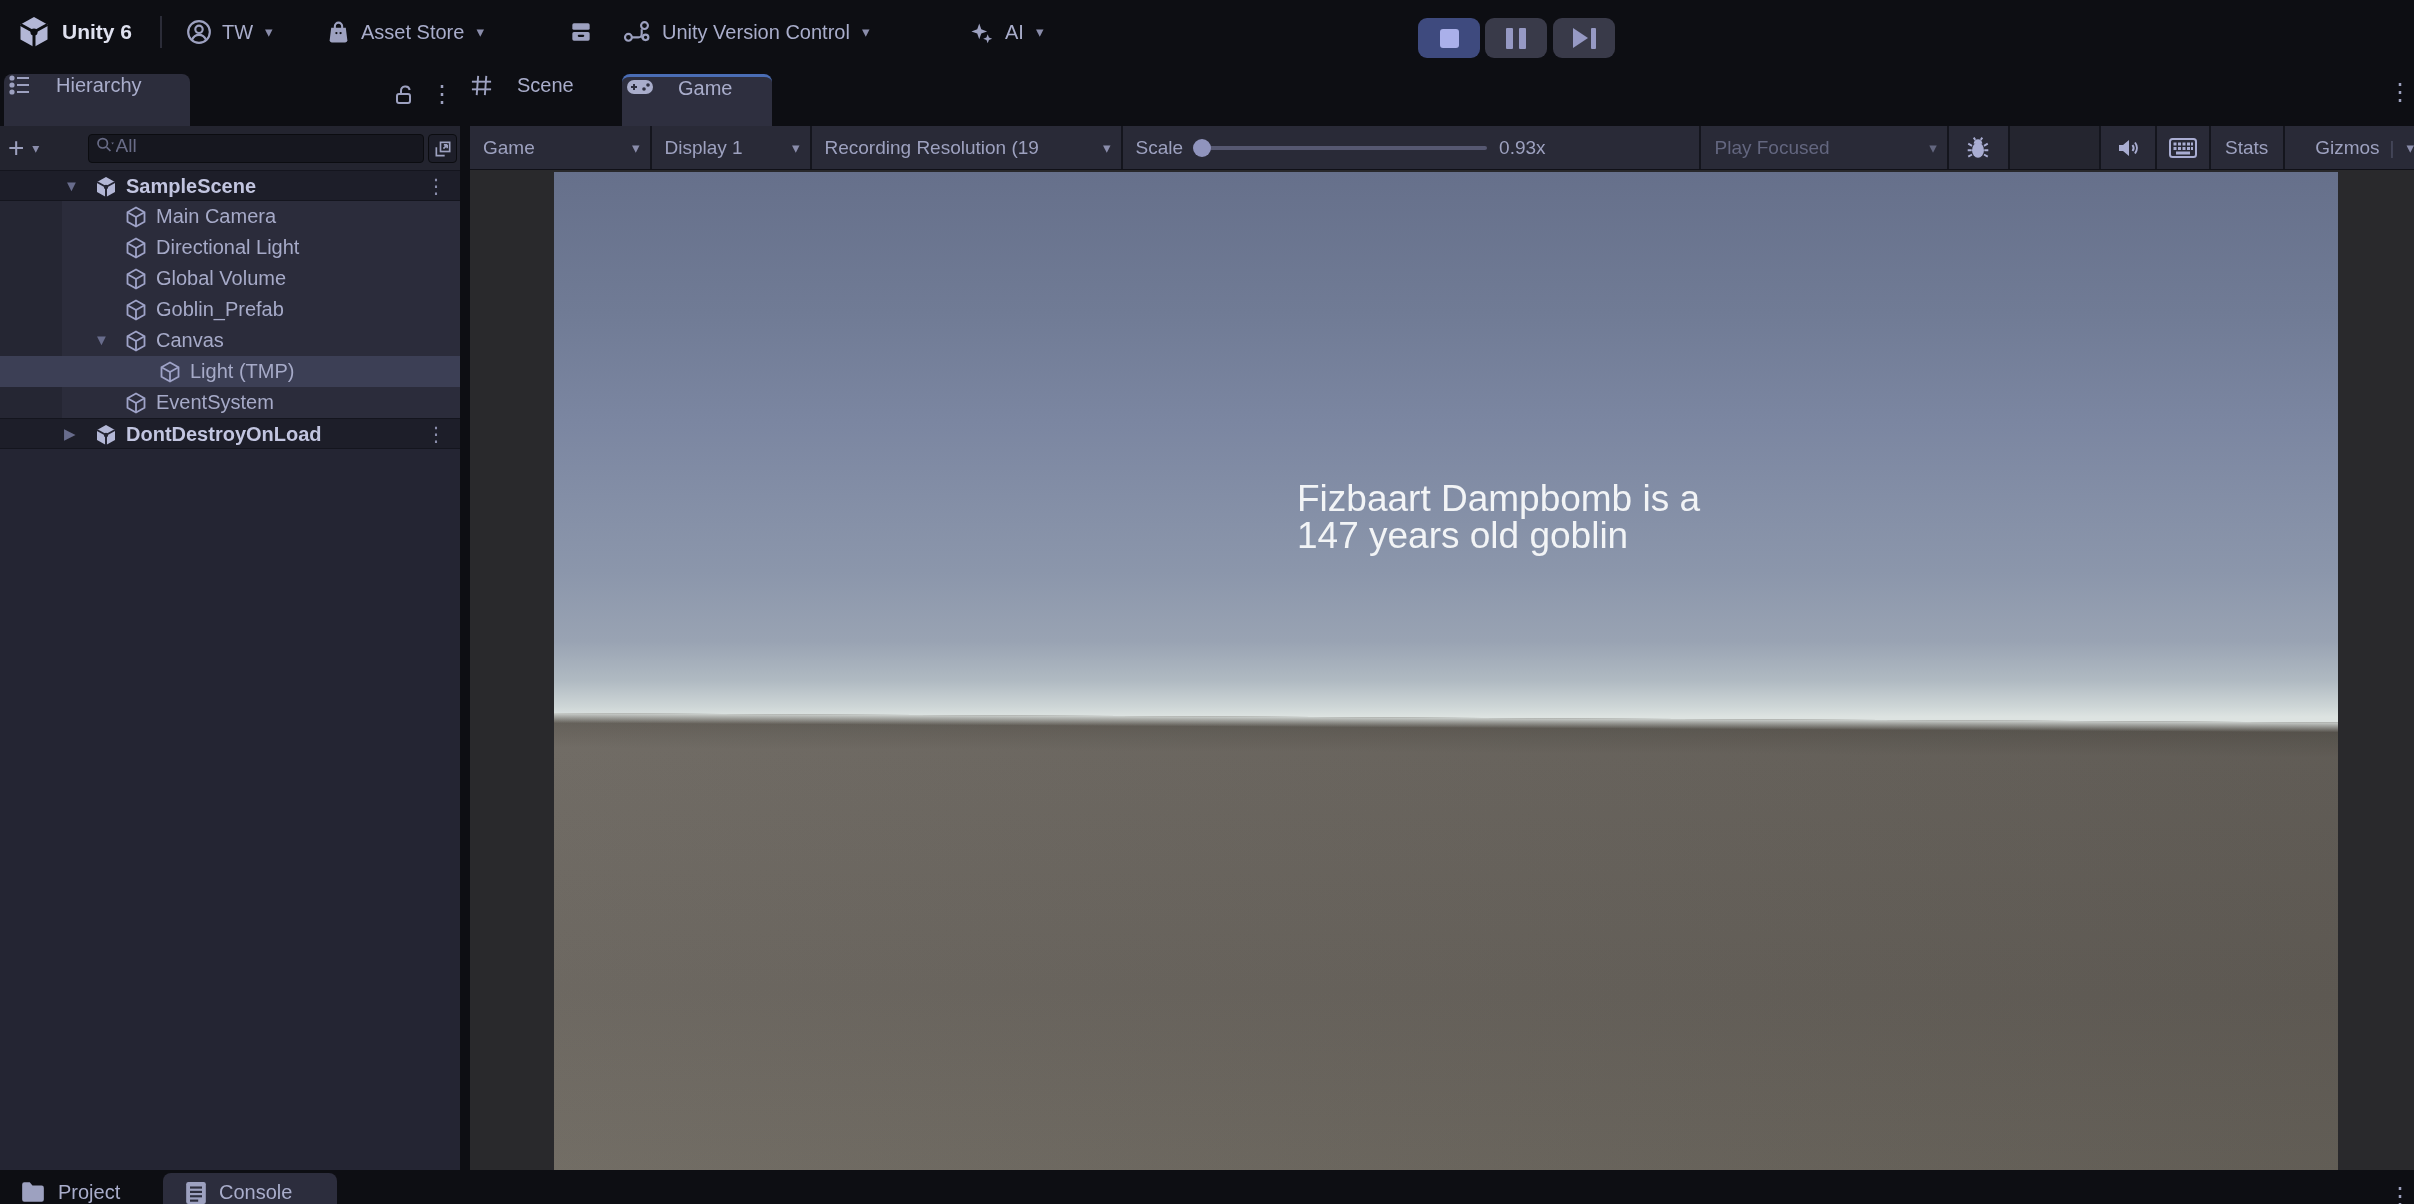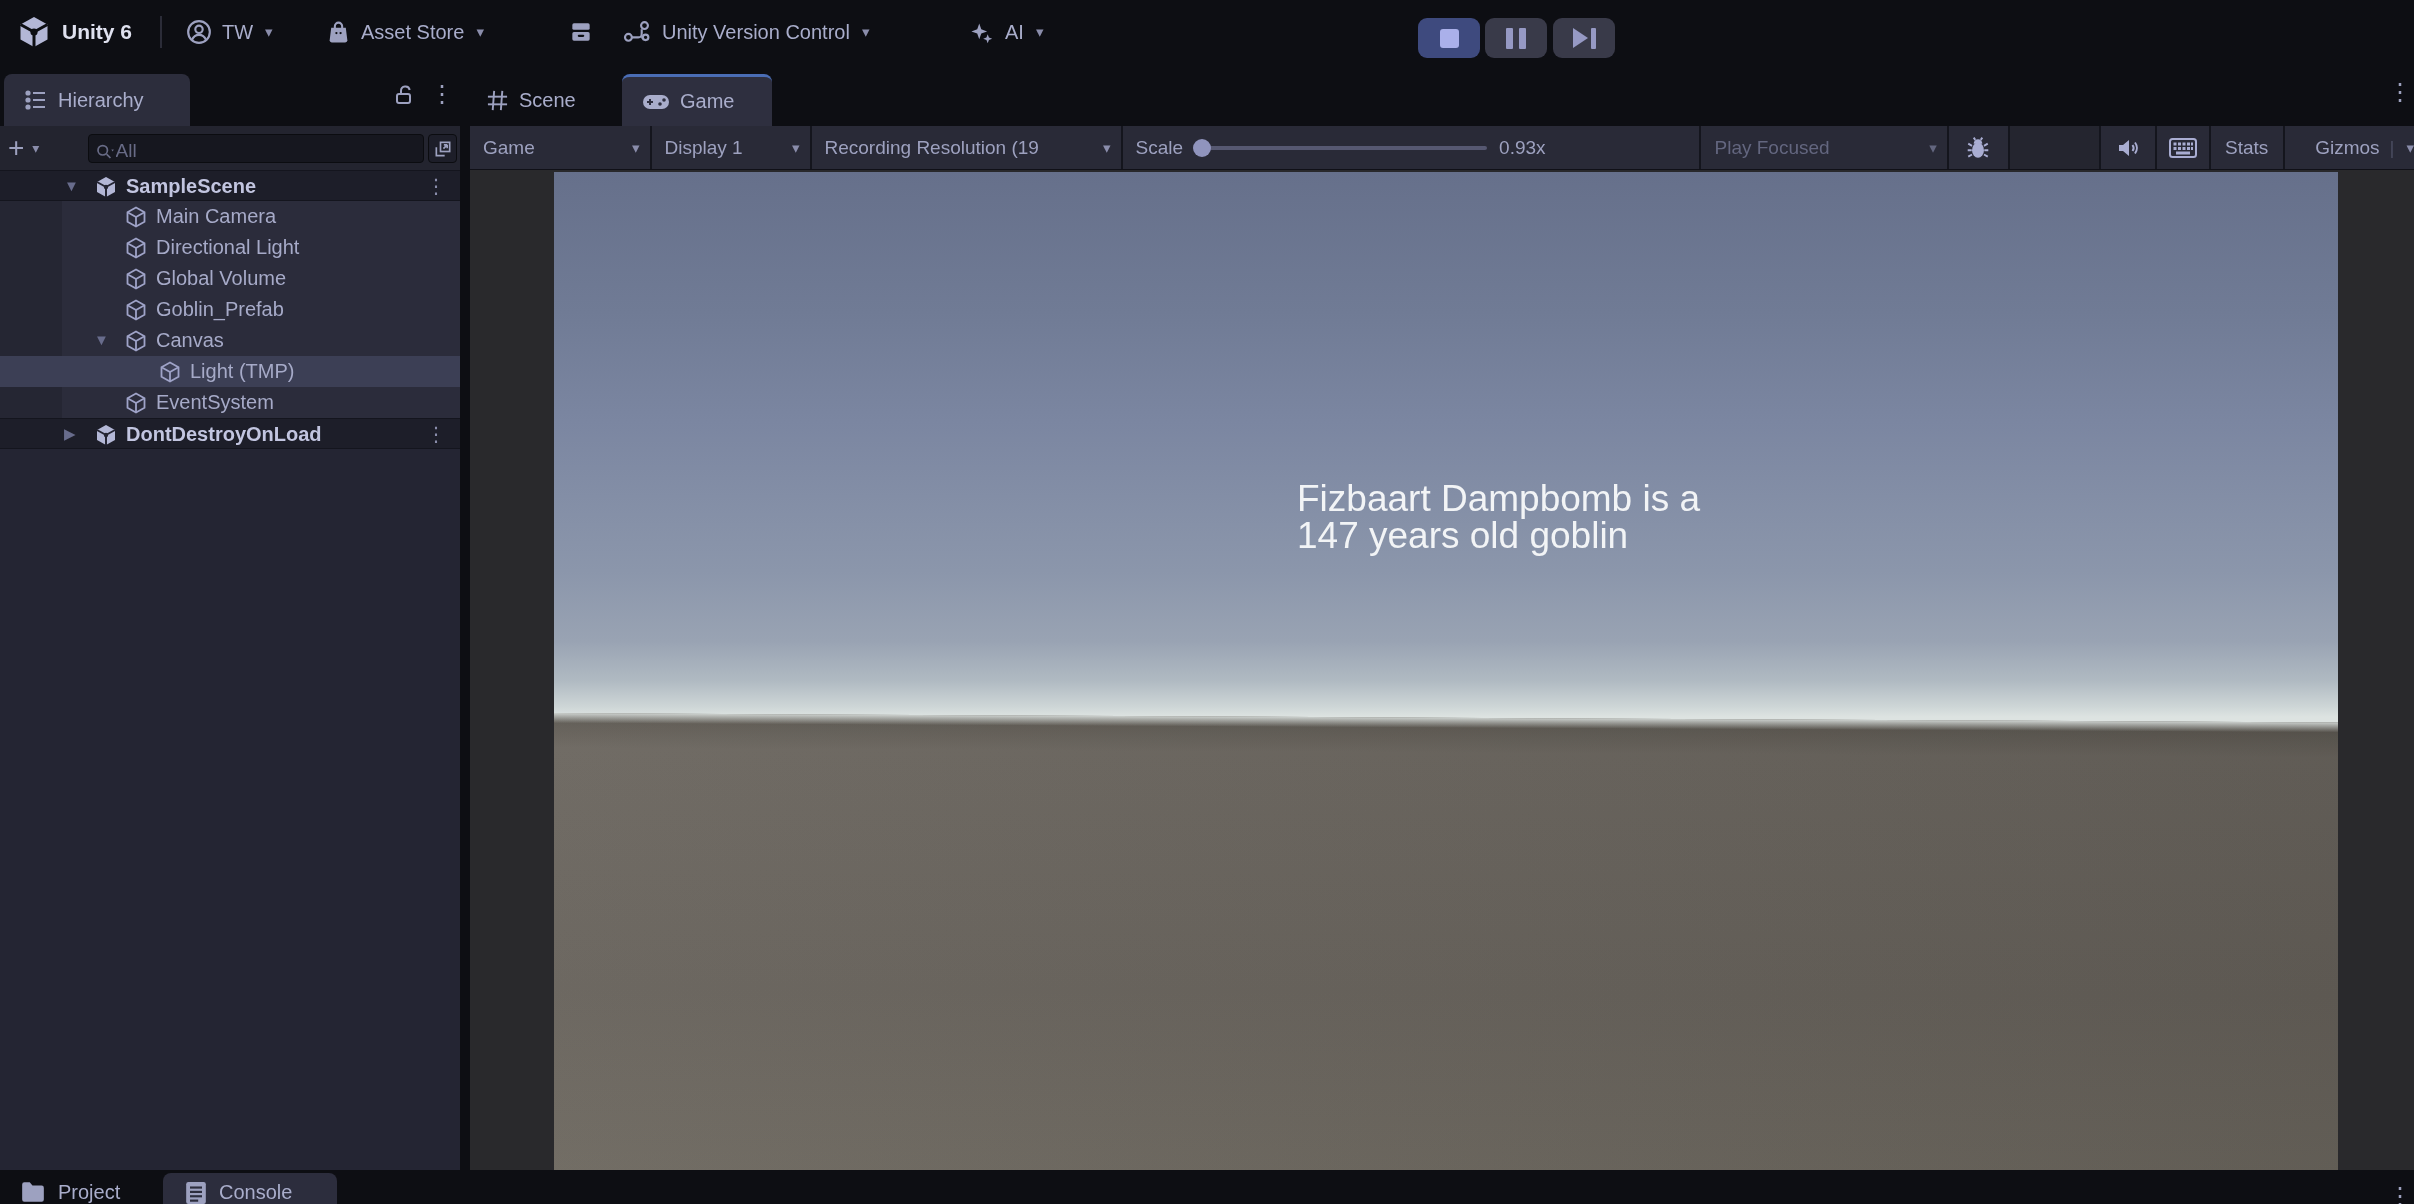--- a/index.html
+++ b/index.html
@@ -21,34 +21,34 @@
   .playbtn.active { background:#3e4a7e; }
   .ic-stop { width:19px; height:19px; background:#aab0ea; border-radius:3px; }
   .ic-pause { display:flex; gap:6px; }
   .ic-pause i { display:block; width:7px; height:21px; background:#9699c4; border-radius:1px; }
   .ic-step { display:flex; align-items:center; gap:3px; }
   .ic-step .tri { width:0; height:0; border-left:15px solid #9699c4; border-top:10px solid transparent; border-bottom:10px solid transparent; }
   .ic-step .bar { width:5px; height:21px; background:#9699c4; border-radius:1px; }
 
   
   #tabrow { position:absolute; left:0; top:64px; width:2414px; height:62px; background:#0d0e13; }
-  .tab { position:absolute; top:10px; height:52px; display:flex; align-items:center; gap:10px;
-         font-size:20px; color:#a9adcb; padding:0 20px; border-radius:8px 8px 0 0; }
+  .tab { position:absolute; top:10px; height:52px; display:flex; align-items:flex-start; gap:24px;
+         font-size:20px; color:#a9adcb; padding:0 4px; border-radius:8px 8px 0 0; }
   .tab.active { background:#2c2d3c; }
   .tab.game-active { background:#2e2f3f; border-top:3px solid #4a6db5; }
   .util-ic { position:absolute; top:14px; color:#9da1bf; }
 
   
   #hierarchy-panel { position:absolute; left:0; top:126px; width:460px; height:1044px; background:#242533; }
   #create-row { position:absolute; left:0; top:0; width:460px; height:44px; background:#23242f; }
   #plus-btn { position:absolute; left:8px; top:6px; width:56px; height:32px; display:flex; align-items:center;
               color:#9da1bf; font-size:28px; gap:6px; }
   #plus-btn .caret { font-size:14px; }
   #search-box { position:absolute; left:88px; top:8px; width:336px; height:29px; background:#16171f;
-                border:1px solid #0b0c10; border-radius:4px; display:flex; align-items:flex-end; padding:0 6px; }
+                border:1px solid #0b0c10; border-radius:4px; display:flex; align-items:flex-start; padding:0 6px; }
   #search-box input { background:transparent; border:none; outline:none; color:#c6c9e0; font-size:19px;
                       width:100%; font-family:inherit; }
   #search-box input::placeholder { color:#686b86; }
   #picker-btn { position:absolute; left:428px; top:8px; width:29px; height:29px; background:#1d1e29;
                 border:1px solid #0b0c10; border-radius:4px; display:flex; align-items:center; justify-content:center; }
 
   #tree { position:absolute; left:0; top:44px; width:460px; height:279px; background:#2b2c3b; }
   #tree-gutter { position:absolute; left:0; top:0; width:62px; height:279px; background:rgba(0,0,0,0.13); }
   .trow { position:absolute; left:0; width:460px; height:31px; font-size:20px; color:#a6aac8;
           display:block; }

